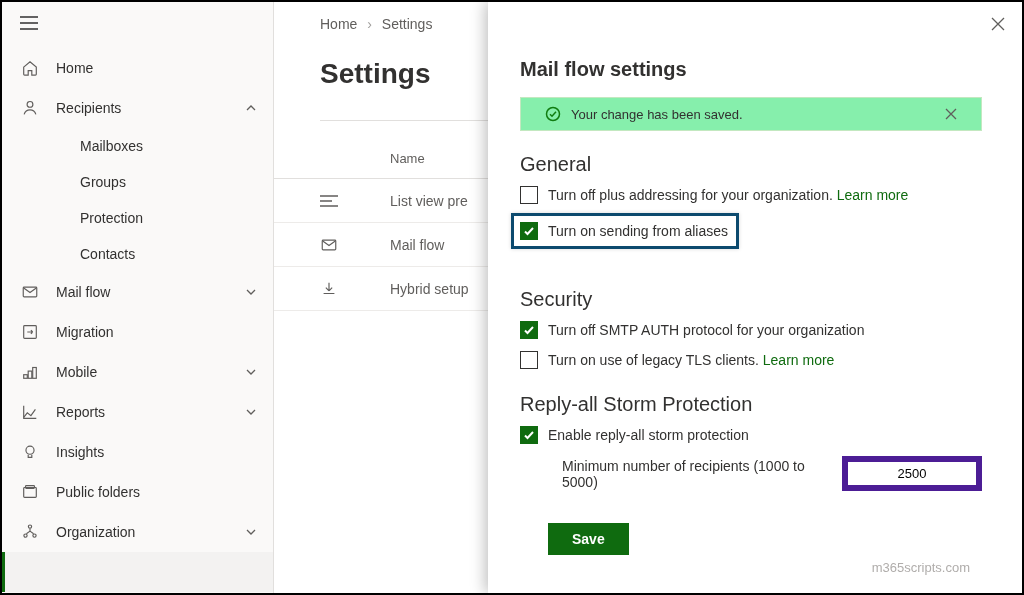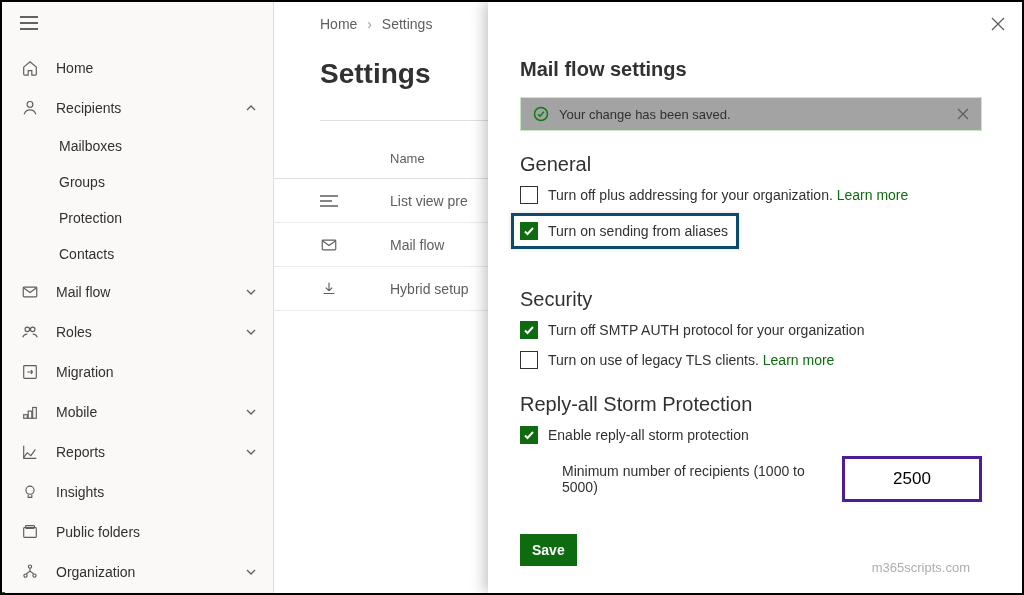--- a/index.html
+++ b/index.html
@@ -6,57 +6,57 @@
   html, body { margin:0; padding:0; font-family: "Segoe UI", Arial, sans-serif; font-size:14px; color:#323130; background:#fff; }
   .frame { width:1024px; height:595px; border:2px solid #000; position:relative; overflow:hidden; }
 
   
   .sidebar { position:absolute; left:0; top:0; width:272px; height:100%; background:#faf9f8; border-right:1px solid #e1dfdd; }
   .hamburger { padding:14px 16px 8px 18px; }
   .nav-item { display:flex; align-items:center; height:40px; padding:0 16px 0 18px; color:#323130; cursor:pointer; }
   .nav-item .icon { width:20px; height:20px; display:flex; align-items:center; justify-content:center; color:#605e5c; margin-right:16px; flex-shrink:0; }
   .nav-item .label { flex:1; color:#323130; }
   .nav-item .chev { color:#605e5c; }
-  .nav-sub { padding-left:57px; height:36px; display:flex; align-items:center; color:#323130; cursor:pointer; }
+  .nav-sub { padding-left:78px; height:36px; display:flex; align-items:center; color:#323130; cursor:pointer; }
   .nav-item.active { border-left:3px solid #0f6b0f; padding-left:15px; background:#f3f2f1; }
   .sidebar-scroll { position:absolute; top:46px; bottom:0; left:0; right:0; overflow:hidden; }
 
   
   .main { position:absolute; left:272px; top:0; right:0; bottom:0; background:#fff; }
   .breadcrumb { padding:14px 0 8px 46px; color:#605e5c; font-size:14px; }
   .breadcrumb .sep { margin:0 6px; color:#a19f9d; }
   .page-title { padding:18px 0 30px 46px; font-size:28px; font-weight:600; color:#323130; }
   .search-row { margin:0 46px 18px 46px; border-bottom:1px solid #e1dfdd; }
   .table-header { display:flex; padding:0 46px; color:#605e5c; font-size:13px; border-bottom:1px solid #e1dfdd; height:40px; align-items:center; }
   .table-header .col-icon { width:70px; }
   .table-row { display:flex; padding:0 46px; height:44px; align-items:center; border-bottom:1px solid #edebe9; color:#605e5c; cursor:pointer; }
   .table-row .col-icon { width:70px; color:#605e5c; }
 
   
   .panel { position:absolute; right:0; top:0; width:534px; height:100%; background:#fff; box-shadow:-3px 0 14px rgba(0,0,0,0.25); padding:16px 40px 18px 32px; overflow:hidden; }
   .panel-close { position:absolute; top:14px; right:16px; cursor:pointer; color:#605e5c; }
   .panel h2 { font-size:20px; font-weight:600; margin:40px 0 16px 0; }
-  .alert { background:#a3a3a3; border:1px solid #c3e8c0; display:flex; align-items:center; padding:8px 12px; margin-bottom:22px; }
+  .alert { background:#86efac; border:1px solid #c3e8c0; display:flex; align-items:center; padding:8px 24px; margin-bottom:22px; }
   .alert .check { color:#107c10; margin-right:10px; }
   .alert .msg { flex:1; color:#323130; font-size:13px; }
   .alert .dismiss { color:#605e5c; cursor:pointer; }
   .section-label { font-weight:400; margin:6px 0 10px 0; font-size:20px; }
   .row { display:flex; align-items:center; margin-bottom:12px; }
   .checkbox { width:18px; height:18px; border:1px solid #323130; margin-right:10px; flex-shrink:0; display:flex; align-items:center; justify-content:center; cursor:pointer; }
   .checkbox.checked { background:#0f6b0f; border-color:#0f6b0f; }
   .checkbox.checked svg { display:block; }
   .checkbox svg { display:none; }
   .row-text { font-size:14px; color:#323130; }
   .link { color:#0f6b0f; }
   .highlight-box { border:3px solid #0c4a6e; padding:6px 8px 6px 6px; display:inline-flex; align-items:center; margin:-3px 0 0 -9px; box-shadow:0 0 4px rgba(0,0,0,0.15); }
   .highlight-box .row { margin-bottom:0; }
   .field-row { display:flex; align-items:center; margin:10px 0 14px 0; }
   .field-label { flex:1; padding-left:42px; font-size:14px; color:#323130; }
-  .field-input { width:140px; height:46px; border:3px solid #4c1d95; text-align:center; font-size:17px; }
-  .save-btn { background:#0f6b0f; color:#fff; border:none; padding:8px 12px; font-size:14px; font-weight:600; cursor:pointer; margin-top:18px; }
+  .field-input { width:140px; height:35px; border:6px solid #4c1d95; text-align:center; font-size:13px; }
+  .save-btn { background:#0f6b0f; color:#fff; border:none; padding:8px 24px; font-size:14px; font-weight:600; cursor:pointer; margin-top:18px;margin-left:28px; }
   .watermark { position:absolute; bottom:18px; right:52px; color:#b0adab; font-size:13px; }
 
   svg { display:block; }
 </style>
 </head>
 <body>
 
 <div class="frame">
 
   <div class="sidebar">
@@ -111,35 +111,20 @@
             </svg>
           </span>
         <span class="label">Mail flow</span>
         <span class="chev">
             <svg width="12" height="12" viewBox="0 0 12 12" fill="none" stroke="#605e5c" stroke-width="1.3">
               <path d="M2 4l4 4 4-4"></path>
             </svg>
           </span>
       </div>
 
-      <div class="nav-item">
-        <span class="icon">
-            <svg width="18" height="18" viewBox="0 0 20 20" fill="none" stroke="#605e5c" stroke-width="1.3">
-              <circle cx="7" cy="7" r="2.5"></circle>
-              <circle cx="13" cy="7" r="2.5"></circle>
-              <path d="M2 16c.7-2.5 2.8-3.7 5-3.7M18 16c-.7-2.5-2.8-3.7-5-3.7"></path>
-            </svg>
-          </span>
-        <span class="label">Roles</span>
-        <span class="chev">
-            <svg width="12" height="12" viewBox="0 0 12 12" fill="none" stroke="#605e5c" stroke-width="1.3">
-              <path d="M2 4l4 4 4-4"></path>
-            </svg>
-          </span>
-      </div>
 
       <div class="nav-item">
         <span class="icon">
             <svg width="18" height="18" viewBox="0 0 20 20" fill="none" stroke="#605e5c" stroke-width="1.3">
               <rect x="3" y="3" width="14" height="14" rx="1"></rect>
               <path d="M7 10h6m0 0l-2-2m2 2l-2 2"></path>
             </svg>
           </span>
         <span class="label">Migration</span>
       </div>

